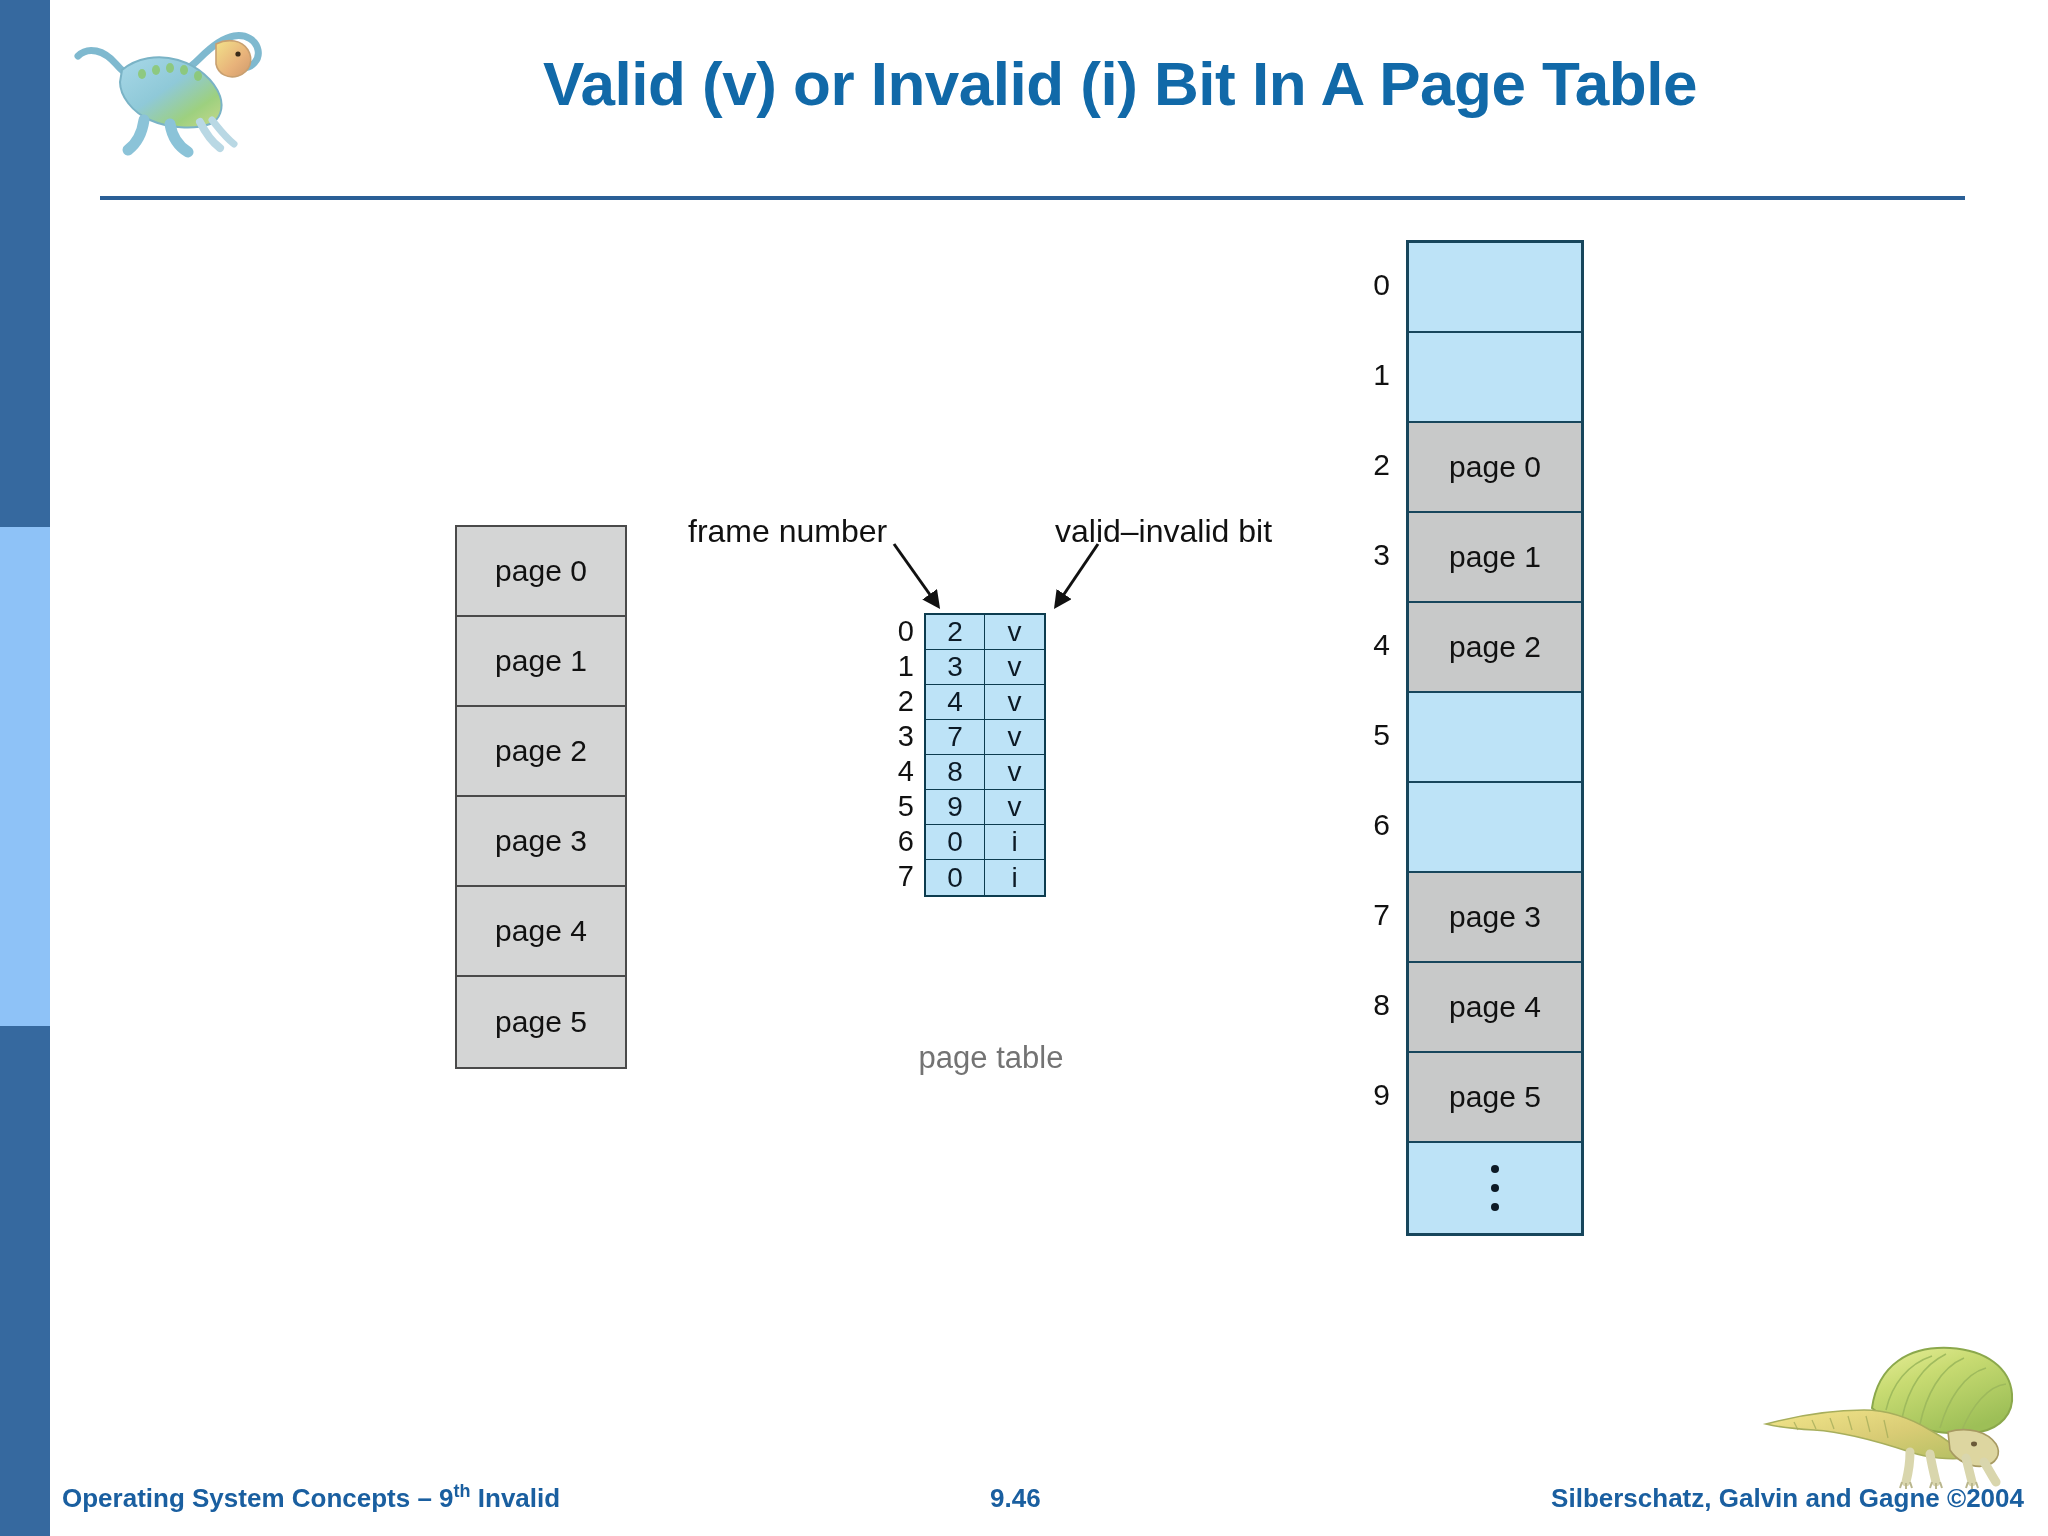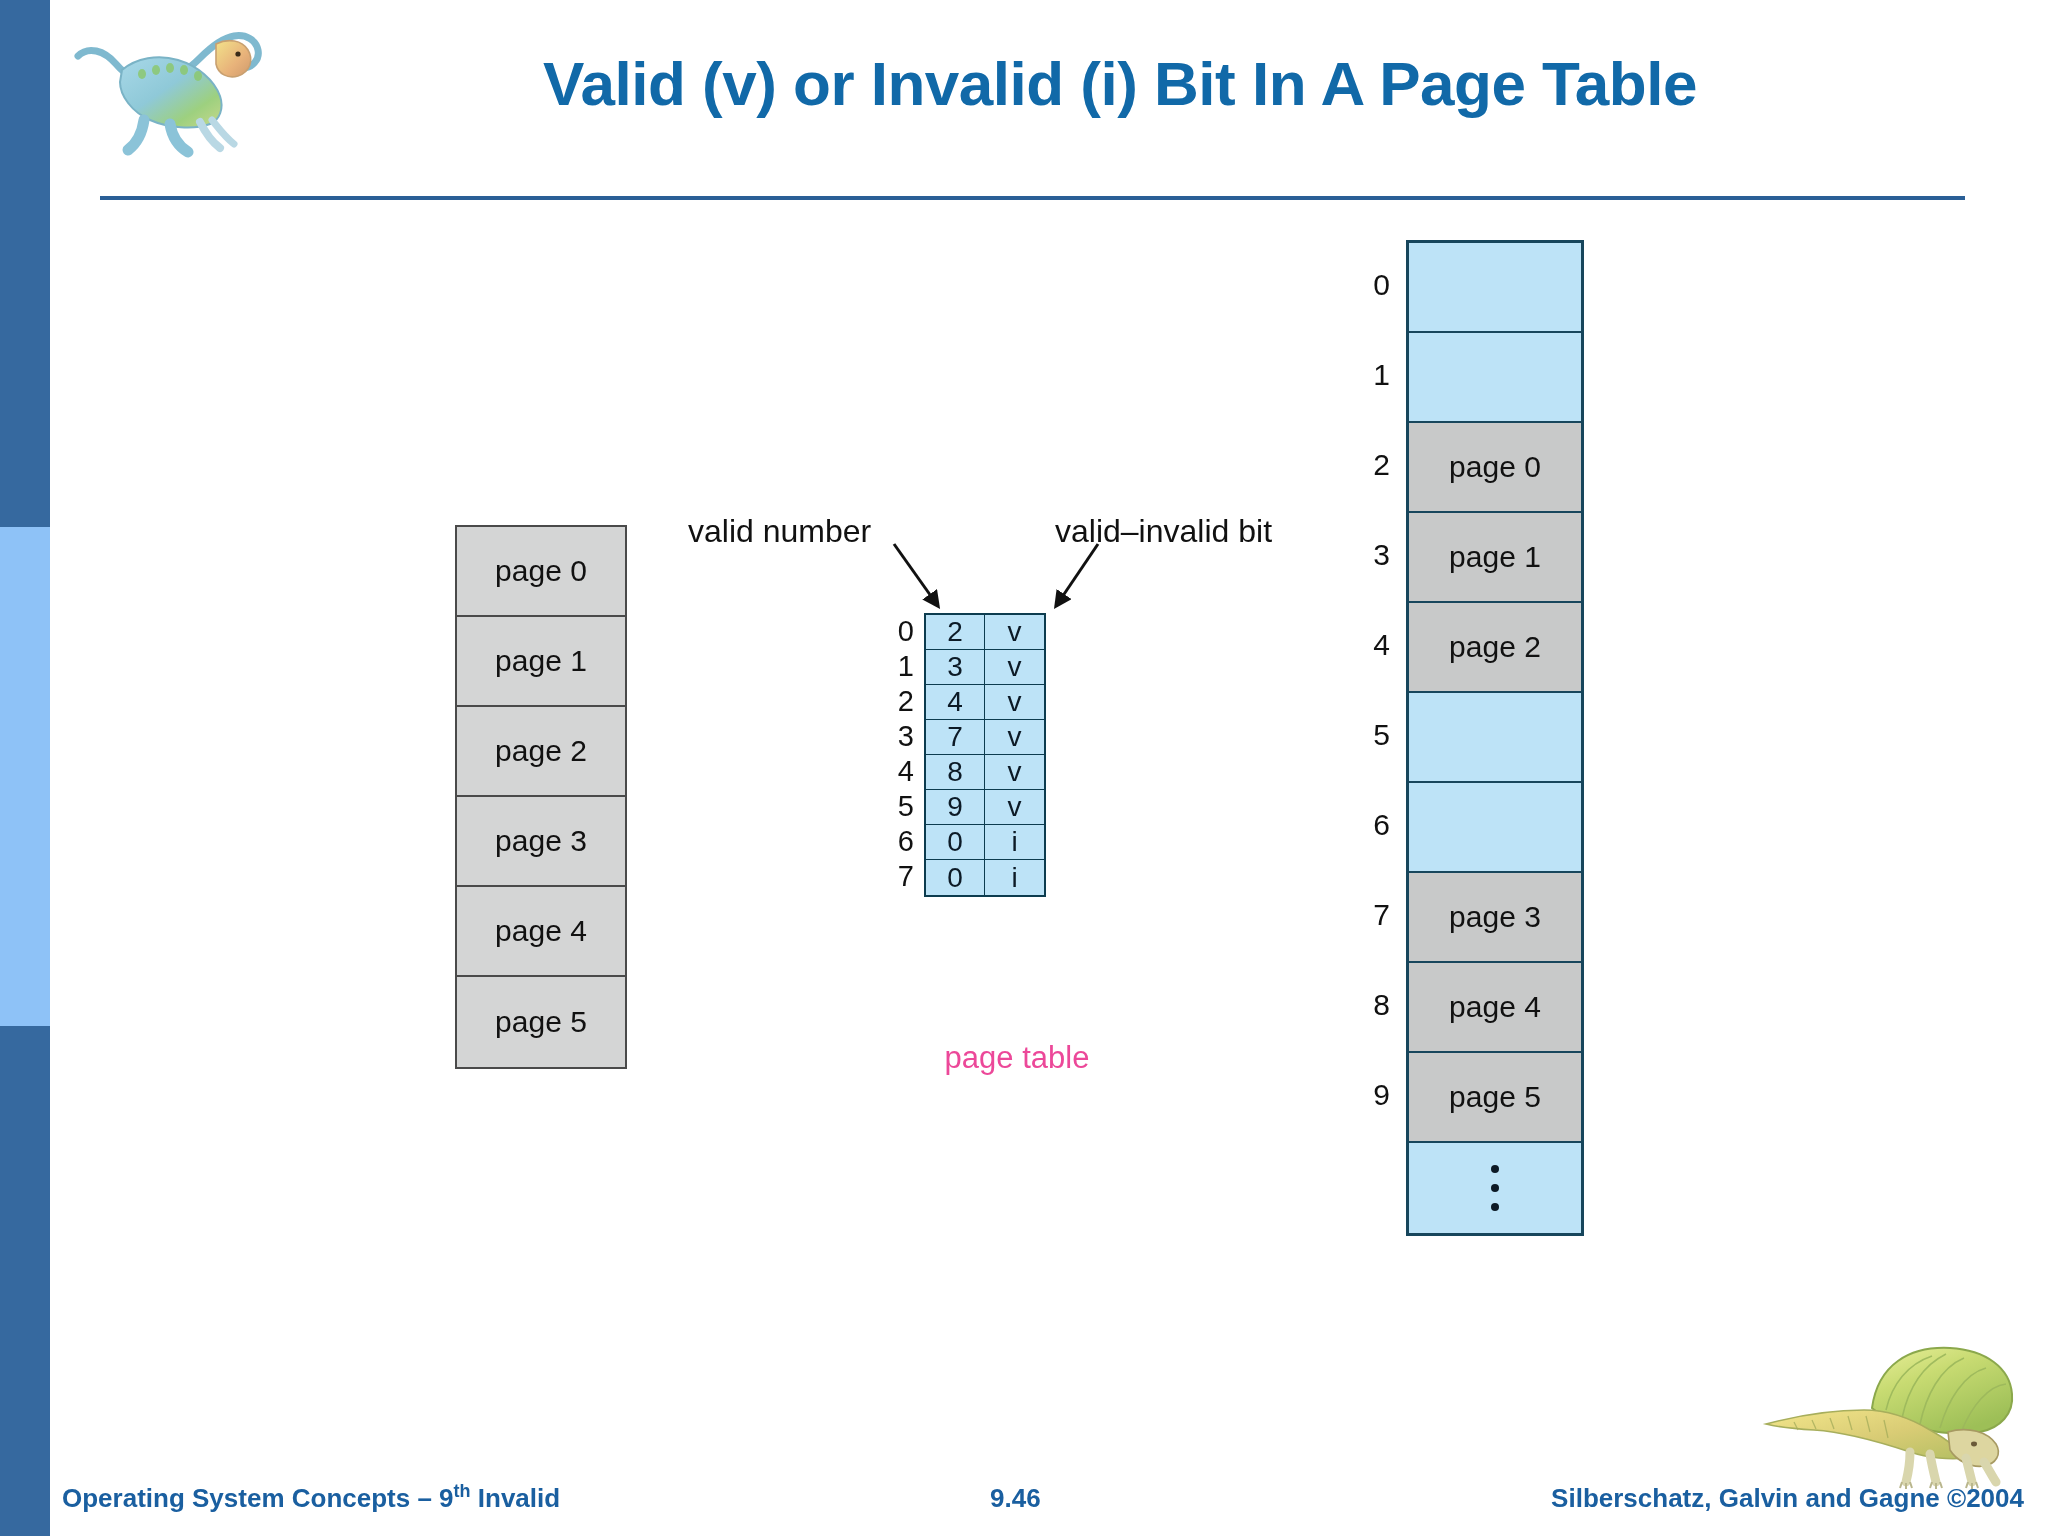--- a/index.html
+++ b/index.html
@@ -102,25 +102,25 @@
     left: -46px;
     width: 36px;
     text-align: right;
     font-size: 29px;
     color: #111;
   }
   #pt-indices { position: relative; }
 
   #page-table-caption {
     position: absolute;
-    left: 902px; top: 1040px;
+    left: 876px; top: 1040px;
     width: 230px;
     text-align: center;
     font-size: 31px;
-    color: #ec4899;
+    color: #737373;
   }
 
   
   #label-frame-number {
     position: absolute;
     left: 688px; top: 513px;
     font-size: 32px;
     color: #111;
     white-space: nowrap;
   }
@@ -241,21 +241,21 @@
 
 <div id="logical-memory">
   <div class="mem-cell">page 0</div>
   <div class="mem-cell">page 1</div>
   <div class="mem-cell">page 2</div>
   <div class="mem-cell">page 3</div>
   <div class="mem-cell">page 4</div>
   <div class="mem-cell">page 5</div>
 </div>
 
-<div id="label-frame-number">valid number</div>
+<div id="label-frame-number">frame number</div>
 <div id="label-valid-invalid">valid–invalid bit</div>
 
 <svg id="arrows-svg" viewBox="0 0 300 90">
   <defs>
     <marker id="ahead" viewBox="0 0 10 10" refX="8" refY="5" markerWidth="6" markerHeight="6" orient="auto-start-reverse">
       <path d="M 0 0 L 10 5 L 0 10 z" fill="#111"></path>
     </marker>
   </defs>
   <line x1="14" y1="4" x2="58" y2="66" stroke="#111" stroke-width="3" marker-end="url(#ahead)"></line>
   <line x1="218" y1="4" x2="176" y2="66" stroke="#111" stroke-width="3" marker-end="url(#ahead)"></line>

